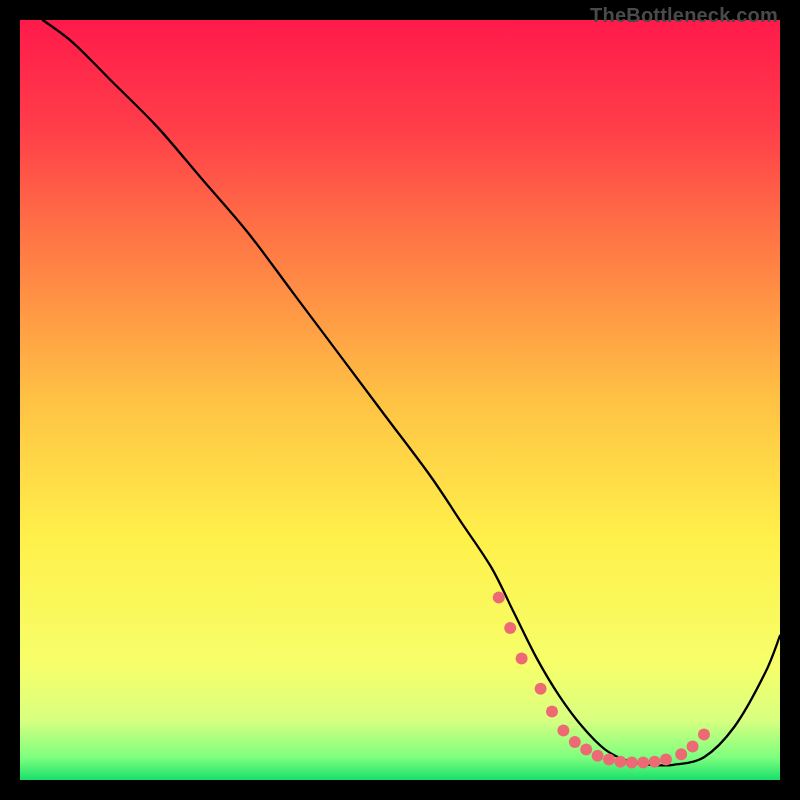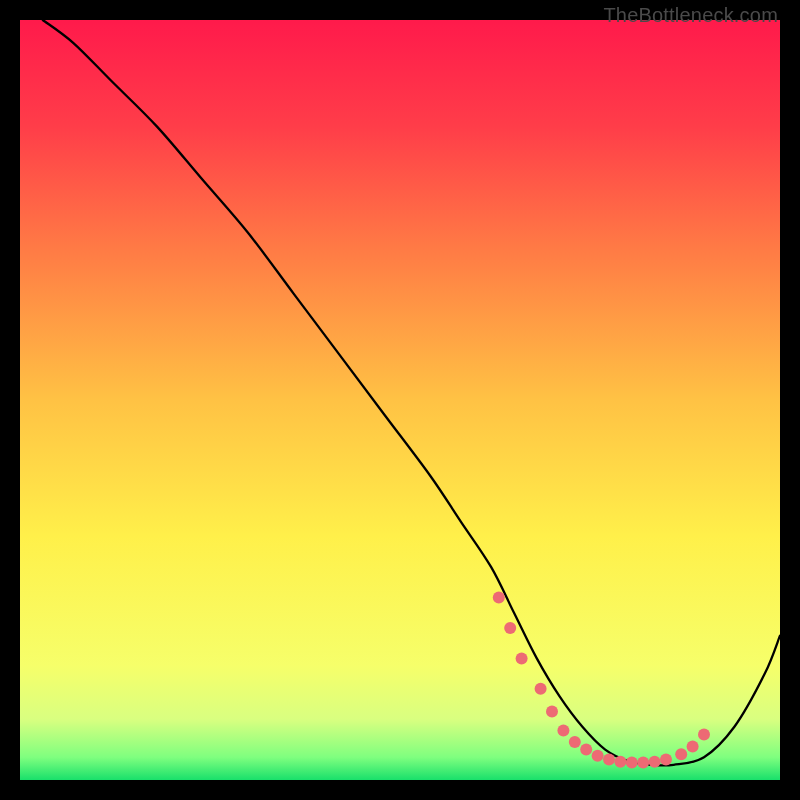--- a/index.html
+++ b/index.html
@@ -31,21 +31,21 @@
     top: 0;
     width: 760px;
     height: 760px;
   }
   .watermark {
     position: absolute;
     top: 4px;
     right: 22px;
     color: #4a4a4a;
     font-size: 20px;
-    font-weight: 400;
+    font-weight: 700;
     letter-spacing: 0.2px;
     user-select: none;
   }
   svg.curve {
     position: absolute;
     left: 0;
     top: 0;
     width: 760px;
     height: 760px;
     pointer-events: none;

